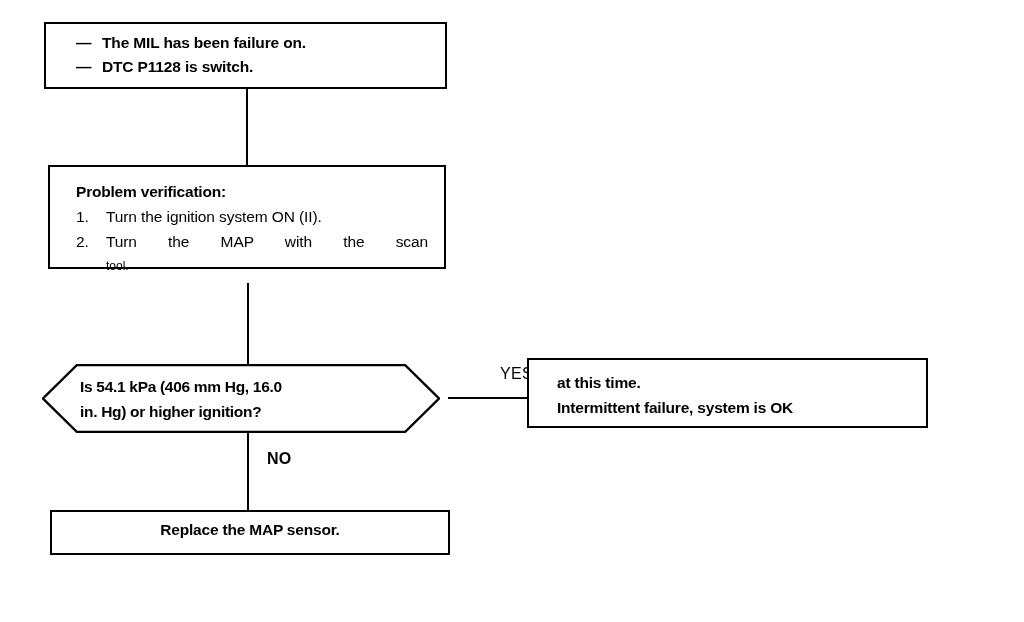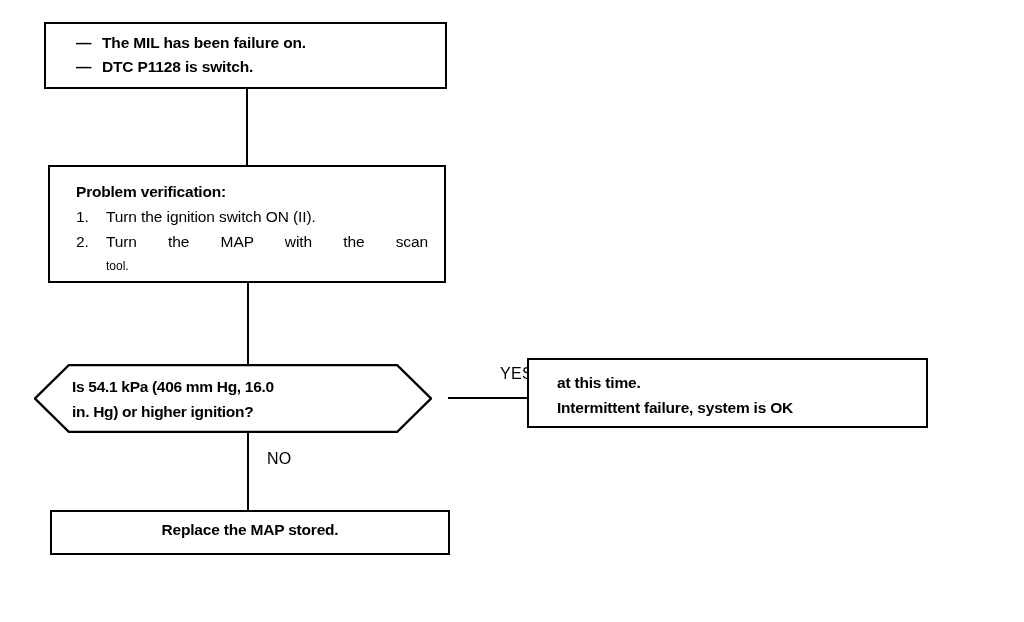--- a/index.html
+++ b/index.html
@@ -59,21 +59,21 @@
     width: 26px;
     flex: 0 0 26px;
     font-weight: bold;
   }
 
   
   #box-verification {
     left: 48px;
     top: 165px;
     width: 398px;
-    height: 118px;
+    height: 104px;
   }
   #box-verification .verif-inner {
     position: absolute;
     left: 26px;
     top: 12px;
     width: 352px;
   }
   .verif-title {
     font-size: 15.5px;
     font-weight: bold;
@@ -105,21 +105,21 @@
   }
   .verif-cont {
     padding-left: 30px;
     font-size: 12px;
     line-height: 25px;
   }
 
   
   #decision-hex {
     position: absolute;
-    left: 34px;
+    left: 42px;
     top: 364px;
     width: 398px;
     height: 79px;
   }
   #decision-hex svg {
     position: absolute;
     left: 0; top: 0;
     width: 398px;
     height: 69px;
     display: block;
@@ -190,21 +190,21 @@
   
   .branch-label {
     position: absolute;
     font-size: 16px;
     font-weight: normal;
     letter-spacing: 0.3px;
     color: #000;
     white-space: nowrap;
   }
   #label-yes { left: 466px; top: 365px; margin-left: 34px; }
-  #label-no  { left: 267px; top: 450px; }
+  #label-no  { left: 267px; top: 450px; font-weight: bold; }
 </style>
 </head>
 <body>
 
 <div id="flowchart">
 
   <div class="node" id="box-symptoms">
     <div class="sym-list">
       <div class="sym-row">
         <span class="sym-dash">—</span>
@@ -217,21 +217,21 @@
     </div>
   </div>
 
   <div class="conn-v" id="conn-sym-to-verif"></div>
 
   <div class="node" id="box-verification">
     <div class="verif-inner">
       <div class="verif-title">Problem verification:</div>
       <div class="verif-row">
         <span class="verif-num">1.</span>
-        <span class="verif-body">Turn the ignition switch ON (II).</span>
+        <span class="verif-body">Turn the ignition system ON (II).</span>
       </div>
       <div class="verif-row">
         <span class="verif-num">2.</span>
         <span class="verif-body justify-all">Turn the MAP with the scan</span>
       </div>
       <div class="verif-cont">tool.</div>
     </div>
   </div>
 
   <div class="conn-v" id="conn-verif-to-dec"></div>
@@ -253,16 +253,16 @@
     <div class="interm-inner">
       <div>at this time.</div>
       <div>Intermittent failure, system is OK</div>
     </div>
   </div>
 
   <div class="conn-v" id="conn-dec-to-replace"></div>
   <div class="branch-label" id="label-no">NO</div>
 
   <div class="node" id="box-replace">
-    <div class="replace-inner">Replace the MAP stored.</div>
+    <div class="replace-inner">Replace the MAP sensor.</div>
   </div>
 
 </div>
 
 </body></html>

